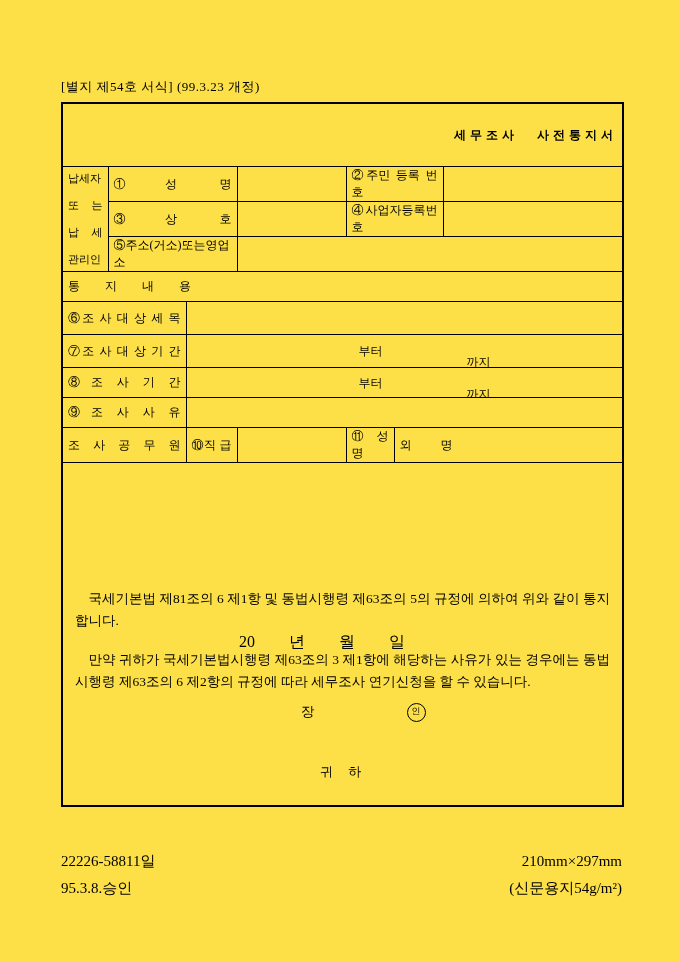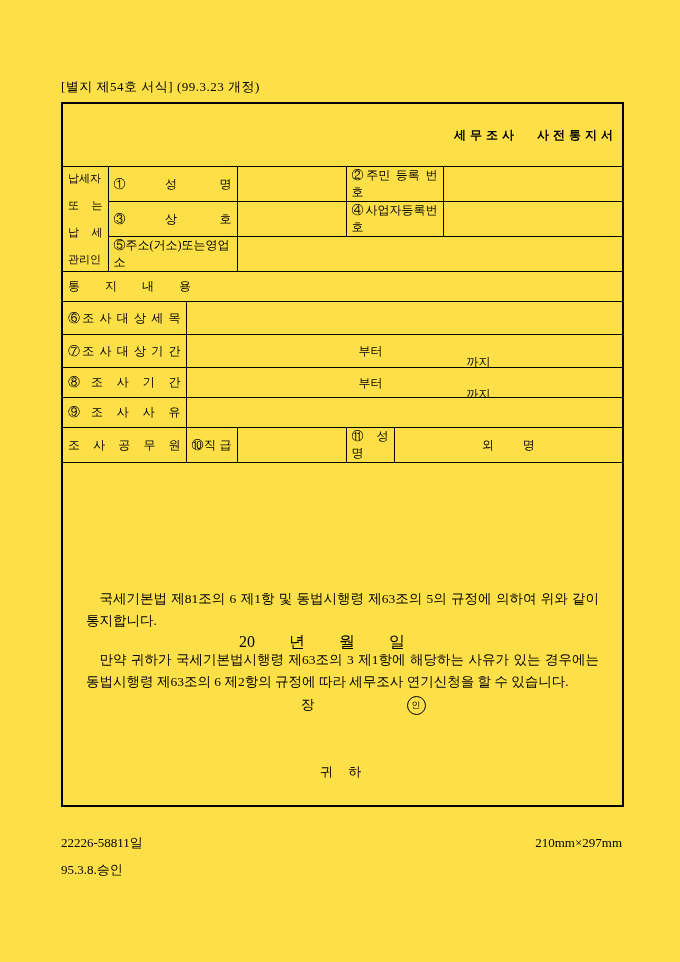--- a/index.html
+++ b/index.html
@@ -20,31 +20,31 @@
   .title-cell{height:62px;text-align:right;font-size:24px;font-weight:700;
     letter-spacing:4px;word-spacing:12px;}
   .jl{text-align:justify;text-align-last:justify;}
   .side-cell{padding:5px 3px;}
   .side-cell .stack{display:flex;flex-direction:column;justify-content:space-between;height:92px;}
   .side-cell .stack div{text-align:justify;text-align-last:justify;font-size:11px;line-height:1;}
   .notice-cell{height:29px;text-align:left;letter-spacing:2px;word-spacing:18px;}
   .rel{position:relative;font-family:Liberation Serif, serif;}
   .from-span{position:absolute;left:172px;top:50%;transform:translateY(-50%);}
   .to-span{position:absolute;left:280px;top:50%;transform:translateY(-50%);margin-top:11px;}
-  .others-cell{text-align:center;padding-right:56px;word-spacing:26px;}
+  .others-cell{text-align:left;padding-right:56px;word-spacing:26px;}
   .body-cell{position:relative;height:342px;vertical-align:top;padding:0;}
   .body-text{padding:13px 7px 0 7px;font-size:13.5px;line-height:1.65;text-align:justify;}
-  .body-text p{margin:11px;text-indent:1em;}
+  .body-text p{margin:0;text-indent:1em;}
   .body-text p + p{margin-top:1.25em;}
   .date-row{position:absolute;top:169px;left:176px;font-size:16px;word-spacing:30px;white-space:nowrap;}
-  .sign-row{position:absolute;top:233px;left:238px;font-size:13.5px;white-space:nowrap;}
+  .sign-row{position:absolute;top:240px;left:238px;font-size:13.5px;white-space:nowrap;font-family:Liberation Mono, monospace;}
   .seal{display:inline-block;width:17px;height:17px;border:1px solid #000;border-radius:50%;
     font-size:9px;line-height:17px;text-align:center;margin-left:92px;vertical-align:middle;}
   .recipient-row{position:absolute;top:300px;left:257px;font-size:13px;word-spacing:12px;white-space:nowrap;}
-  .footer{position:absolute;top:829px;left:61px;width:561px;font-size:13px;}
+  .footer{position:absolute;top:848px;left:61px;width:561px;font-size:15px;}
   .footer .frow{display:flex;justify-content:space-between;line-height:27px;}
 </style>
 </head>
 <body>
 
 <div class="page">
 
   <div class="form-note">[별지 제54호 서식] (99.3.23 개정)</div>
 
   <table class="form">
@@ -144,16 +144,17 @@
   </tbody>
     </table>
 
   <div class="footer">
     <div class="frow">
       <span>22226-58811일</span>
       <span>210mm×297mm</span>
     </div>
     <div class="frow">
       <span>95.3.8.승인</span>
+      <span>(신문용지54g/m²)</span>
     </div>
   </div>
 
 </div>
 
 </body></html>

